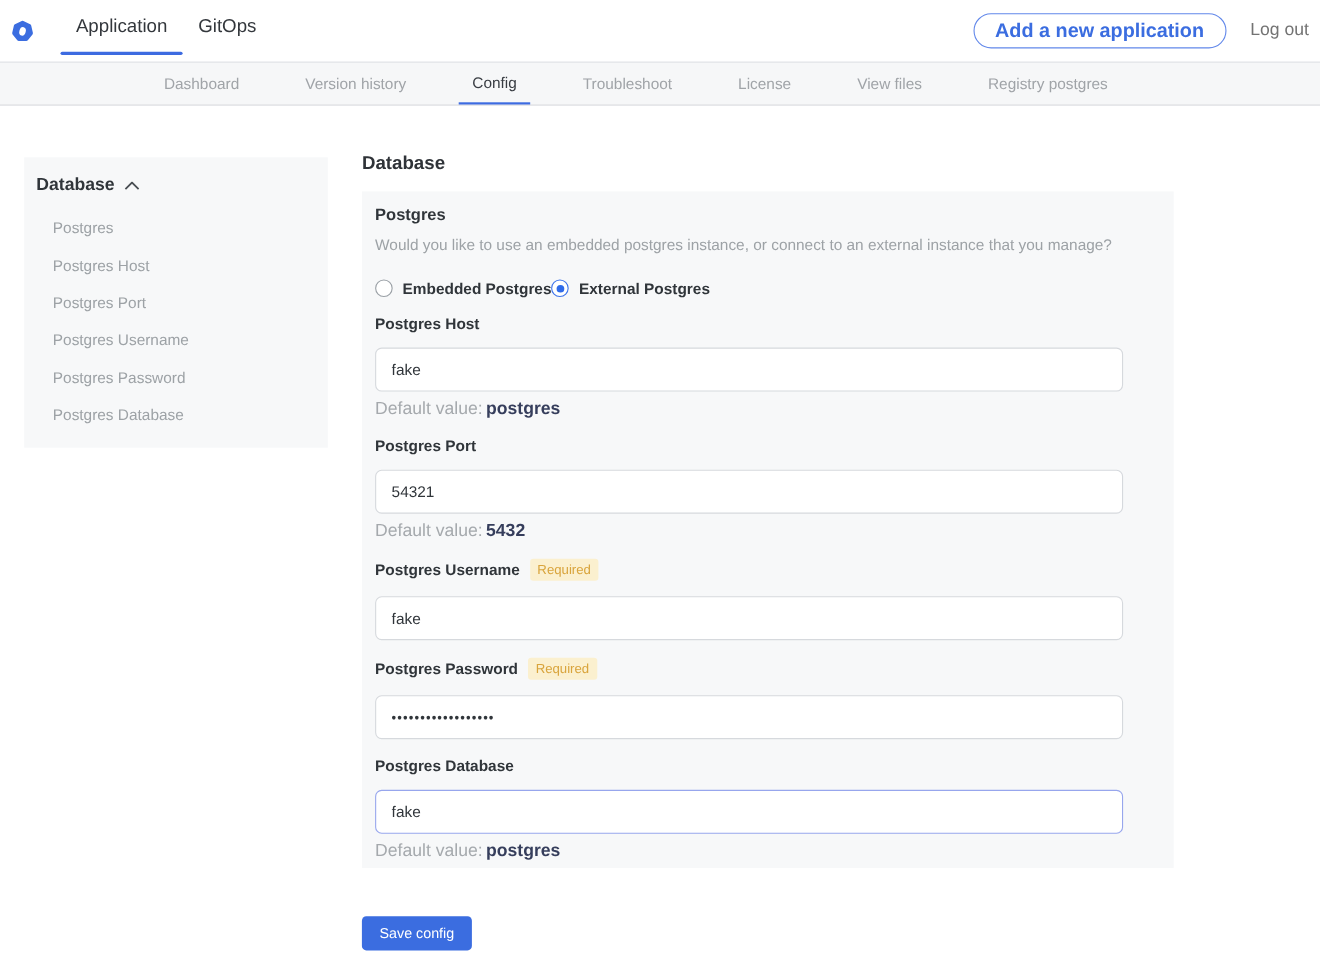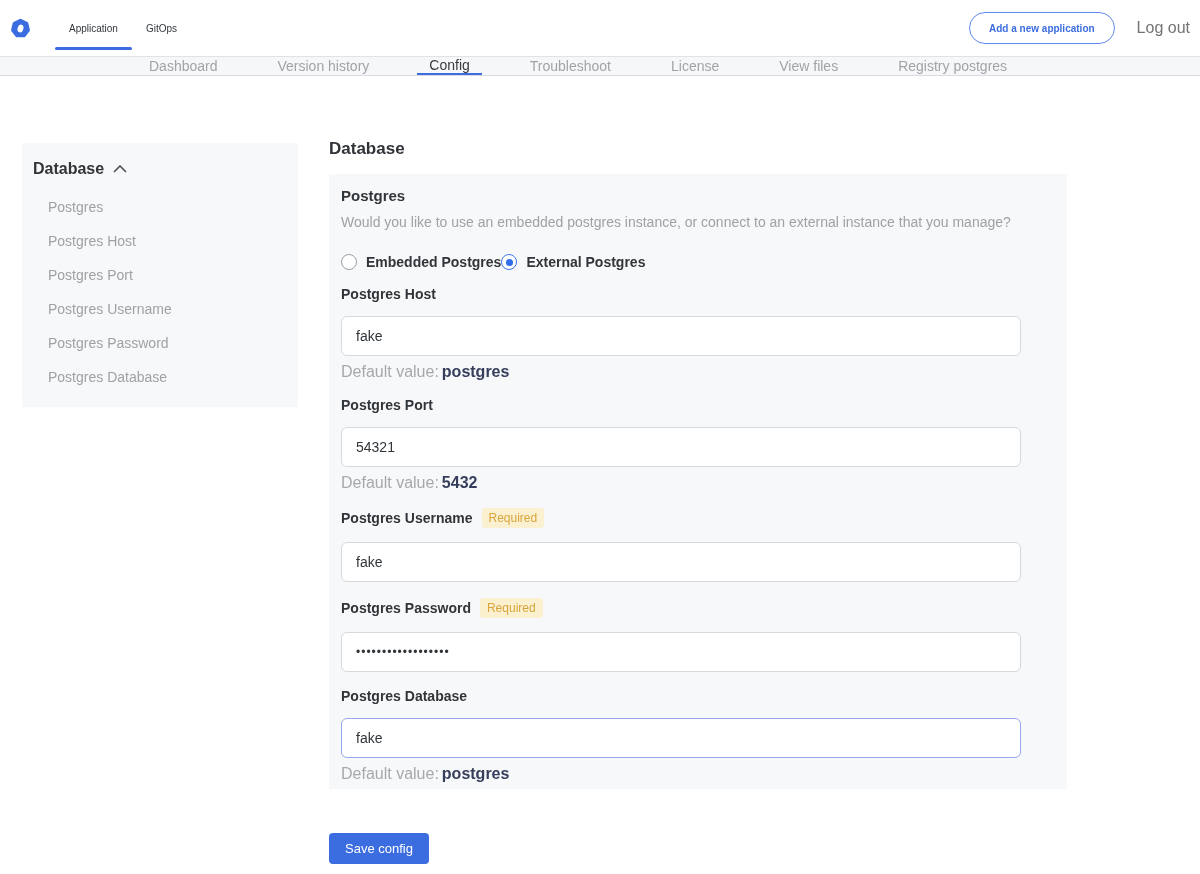--- a/index.html
+++ b/index.html
@@ -8,28 +8,28 @@
     font-family: "Liberation Sans", sans-serif;
     background: #ffffff;
     color: #30353a;
   }
   .page { position: relative; width: 1200px; height: 874px; background: #fff; overflow: hidden; }
 
   
   .topbar { position: absolute; top: 0; left: 0; right: 0; height: 56px; background: #fff; display: flex; align-items: center; }
   .logo-wrap { margin-left: 10px; display: flex; align-items: center; }
   .top-tabs { display: flex; height: 100%; margin-left: 24px; }
-  .top-tab { position: relative; display: flex; align-items: center; padding: 14px 14px; font-size: 10px; font-weight: 500; color: #33373c; cursor: pointer; }
+  .top-tab { position: relative; display: flex; padding: 14px 14px; font-size: 17px; font-weight: 500; color: #33373c; cursor: pointer; }
   .top-tab.active::after { content: ""; position: absolute; left: 0; right: 0; bottom: 6px; height: 3px; background: #3d6be1; border-radius: 1.5px; }
   .top-right { margin-left: auto; display: flex; align-items: center; gap: 22px; padding-right: 10px; }
-  .add-app-btn { height: 32px; padding: 0 19px; border-radius: 17px; border: 1px solid #6288ea; background: #fff; color: #3b6de0; font-weight: bold; font-size: 10px; font-family: inherit; cursor: pointer; }
+  .add-app-btn { height: 32px; padding: 0 19px; border-radius: 17px; border: 1px solid #6288ea; background: #fff; color: #3b6de0; font-weight: bold; font-size: 18px; font-family: inherit; cursor: pointer; }
   .logout { font-size: 16px; font-weight: 500; color: #737373; cursor: pointer; }
 
   
-  .subnav { position: absolute; top: 56px; left: 0; right: 0; height: 20px; background: #f6f7f8; border-top: 1px solid #e0e2e5; border-bottom: 1px solid #d9dbde; display: flex; align-items: stretch; padding-left: 149px; gap: 60px; }
+  .subnav { position: absolute; top: 56px; left: 0; right: 0; height: 40px; background: #f6f7f8; border-top: 1px solid #e0e2e5; border-bottom: 1px solid #d9dbde; display: flex; align-items: stretch; padding-left: 149px; gap: 60px; }
   .subnav-item { display: flex; align-items: center; font-size: 14px; color: #a0a4a8; cursor: pointer; }
   .subnav-item.active { color: #383c42; font-weight: 500; padding: 0 12px; margin: 0 -12px; border-bottom: 2px solid #3d6be1; }
 
   
   .sidebar { position: absolute; left: 22px; top: 143px; width: 276px; background: #f7f8f9; padding: 17px 0 13px; }
   .side-title { margin-left: 11px; font-size: 16px; font-weight: bold; color: #30353a; display: flex; align-items: center; gap: 9px; cursor: pointer; }
   .side-items { list-style: none; margin: 12px 0 0; padding: 0; }
   .side-item { height: 34px; line-height: 34px; padding-left: 26px; font-size: 14px; color: #9da2a6; cursor: pointer; }
 
   

